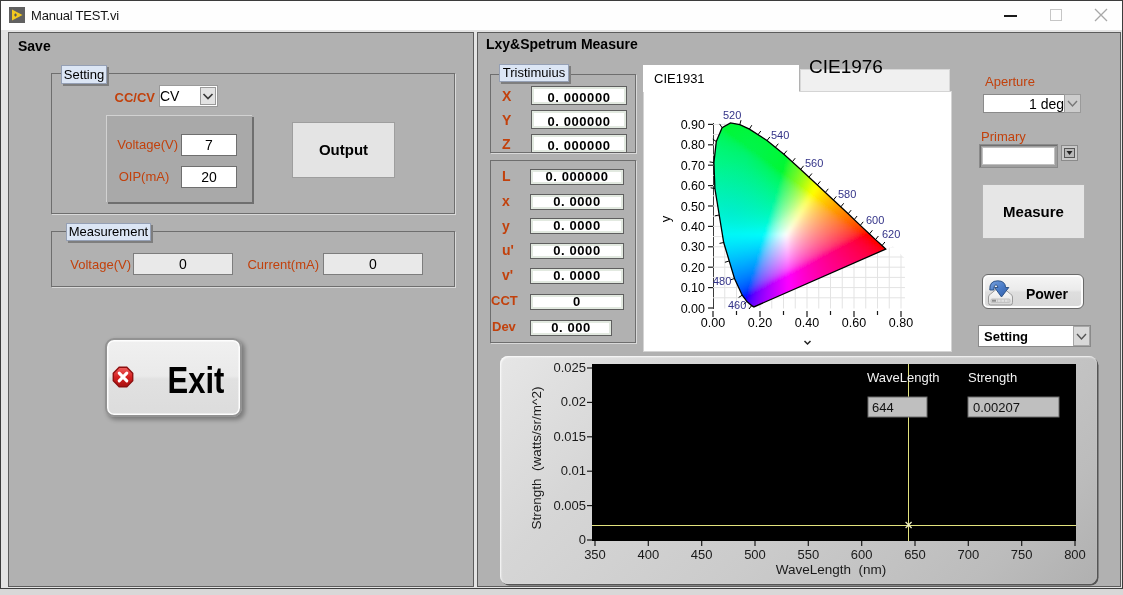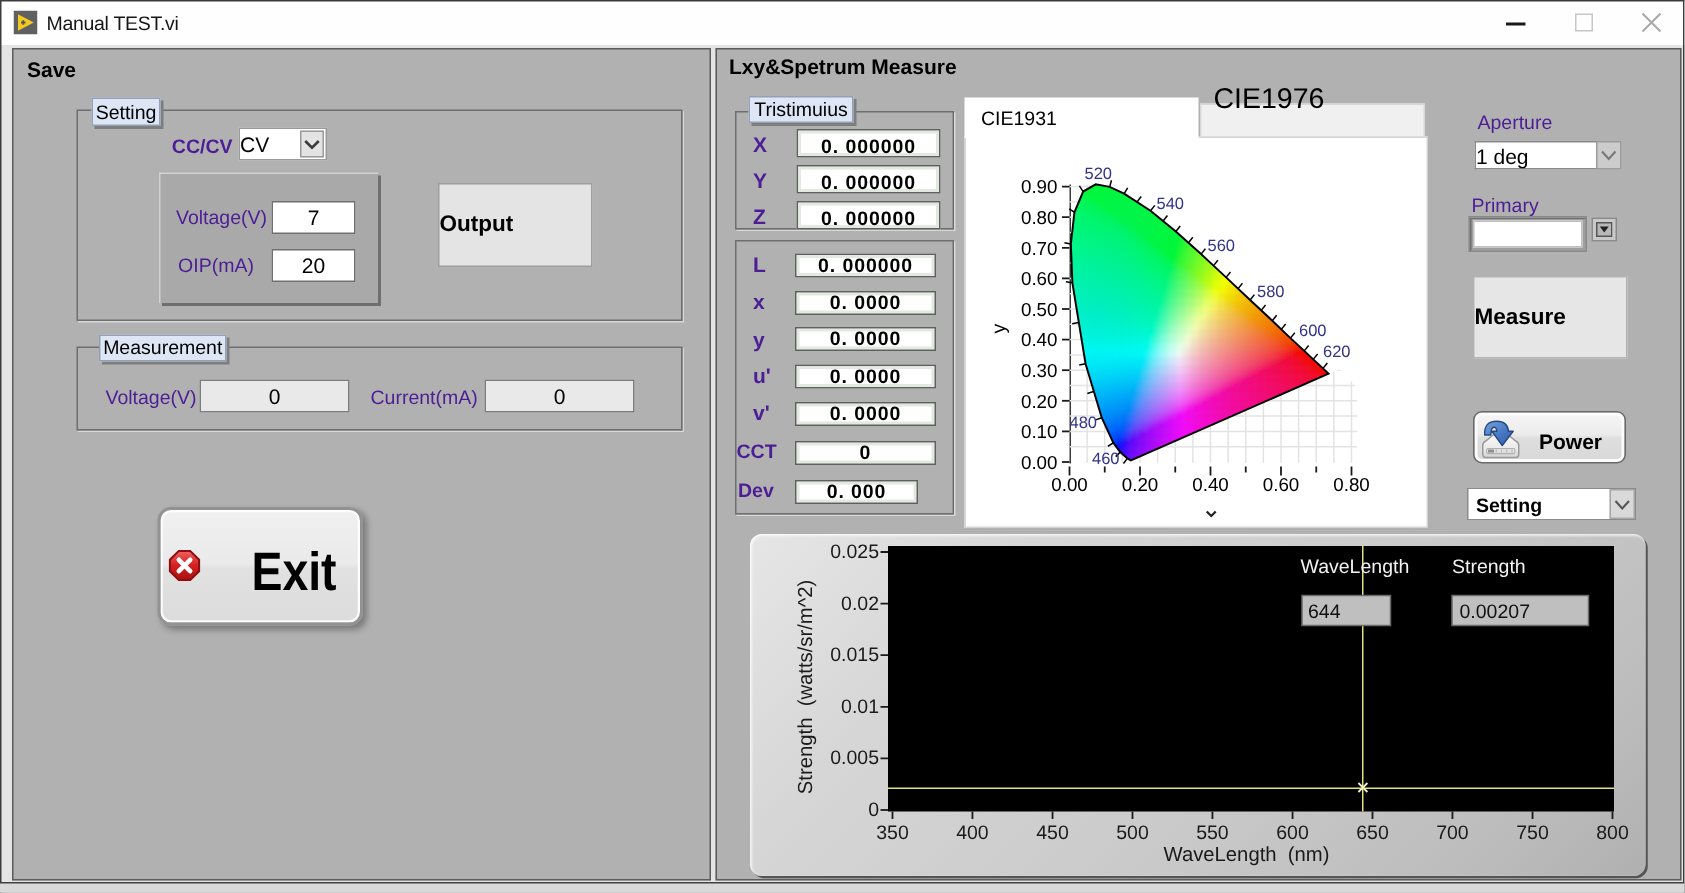--- a/index.html
+++ b/index.html
@@ -11,21 +11,21 @@
 #titlebar { left:0; top:0; width:1123px; height:30px; background:#fefefe; border-top:1px solid #3c3c3c; border-left:1px solid #3c3c3c; border-right:1px solid #3c3c3c; }
 #ttext { left:31px; top:8px; font-size:13px; letter-spacing:-0.2px; color:#161616; }
 #winborderL { left:0; top:30px; width:1px; height:565px; background:#3c3c3c; }
 #winborderR { left:1122px; top:30px; width:1px; height:565px; background:#3c3c3c; }
 
 #paneL { left:8px; top:32px; width:466px; height:555px; background:#b1b1b1; border:1px solid #5c5c5c; }
 #paneR { left:477px; top:32px; width:644px; height:555px; background:#b1b1b1; border:1px solid #5c5c5c; }
 .gbox { position:absolute; border:1px solid #6e6e6e; box-shadow:1px 1px 0 rgba(250,250,250,0.55); }
 .chip { position:absolute; background:#dce6f5; border:1px solid #95a0b5; box-shadow:2px 2px 0 #7e7e7e; font-size:13px; color:#000; text-align:center; line-height:17px; }
 .fieldw { position:absolute; background:#fff; border:1px solid #5f5f5f; box-shadow:inset 0 0 0 2px #e2e9e0; text-align:center; font-weight:bold; font-size:13px; letter-spacing:0.6px; color:#000; }
-.lab { position:absolute; font-size:13px; color:#4c1d95; }
+.lab { position:absolute; font-size:13px; color:#c2410c; }
 .combo { position:absolute; background:#fff; border:1px solid #767676; }
 </style>
 </head>
 <body>
 <div class="abs" id="titlebar"></div>
 <svg class="abs" style="left:9px;top:7px" width="16" height="16">
   <rect x="0" y="0" width="16" height="16" fill="#606060"></rect>
   <polygon points="3,2.5 13.5,8 3,13.5" fill="#f2c91e"></polygon>
   <path d="M5 8 h3 M6.5 6.5 v3" stroke="#555" stroke-width="1.2" fill="none"></path>
 </svg>
@@ -53,27 +53,27 @@
 <svg class="abs" style="left:202px;top:92px" width="12" height="9">
     <path d="M1.5 2 L6 6.5 L10.5 2" stroke="#3a3a3a" stroke-width="1.7" fill="none"></path>
   </svg>
 
 <div class="abs" style="left:106px;top:115px;width:146px;height:87px;background:#a9a9a9;border-top:1px solid #d2d2d2;border-left:1px solid #d2d2d2;box-shadow:2px 2px 0 #6f6f6f"></div>
 <div class="lab" style="left:110px;top:137px;width:68px;text-align:right">Voltage(V)</div>
 <div class="abs" style="left:181px;top:134px;width:56px;height:22px;background:#fff;border:1px solid #6f6f6f;font-size:14px;text-align:center;line-height:20px">7</div>
 <div class="lab" style="left:110px;top:169px;width:68px;text-align:center">OIP(mA)</div>
 <div class="abs" style="left:181px;top:166px;width:56px;height:22px;background:#fff;border:1px solid #6f6f6f;font-size:14px;text-align:center;line-height:20px">20</div>
 
-<div class="abs b" style="left:292px;top:122px;width:103px;height:56px;background:#e4e4e4;border:1px solid #9e9e9e;font-size:15px;line-height:54px">Output</div>
+<div class="abs b" style="left:292px;top:122px;width:103px;height:56px;background:#e4e4e4;border:1px solid #9e9e9e;font-size:15px;text-align:center;line-height:54px">Output</div>
 
 <div class="gbox" style="left:51px;top:231px;width:404px;height:56px"></div>
 <div class="chip" style="left:66px;top:223px;width:85px;height:18px;line-height:16px">Measurement</div>
 <div class="lab" style="left:63px;top:257px;width:68px;text-align:right">Voltage(V)</div>
 <div class="abs" style="left:133px;top:253px;width:100px;height:22px;background:#e9e9e9;border:1px solid #7d7d7d;font-size:14px;text-align:center;line-height:20px">0</div>
-<div class="lab" style="left:247px;top:257px;width:72px;text-align:left">Current(mA)</div>
+<div class="lab" style="left:247px;top:257px;width:72px;text-align:right">Current(mA)</div>
 <div class="abs" style="left:323px;top:253px;width:100px;height:22px;background:#e9e9e9;border:1px solid #7d7d7d;font-size:14px;text-align:center;line-height:20px">0</div>
 
 <div class="abs" id="exitbtn" style="left:105px;top:338px;width:137px;height:79px;border-radius:9px;border:2px solid #929292;background:linear-gradient(#f0f0f0 0%,#eaeaea 48%,#e1e1e1 52%,#dcdcdc 100%);box-shadow:inset 0 0 0 1.5px #fdfdfd, 2.5px 2.5px 4px rgba(0,0,0,0.3)"></div>
 <svg class="abs" style="left:112px;top:366px" width="22" height="22" viewBox="0 0 26 26">
   <defs>
       <linearGradient id="stopg" x1="0" y1="0" x2="0" y2="1">
     <stop offset="0" stop-color="#f06060"></stop>
         <stop offset="0.5" stop-color="#d42020"></stop>
         <stop offset="1" stop-color="#a81010"></stop>
   </linearGradient>
@@ -2463,36 +2463,36 @@
   <line x1="211" y1="220" x2="211" y2="226"></line>
         <line x1="234.5" y1="220" x2="234.5" y2="224"></line>
   <line x1="258" y1="220" x2="258" y2="226"></line>
 </g>
 <text x="27" y="128" font-size="13" fill="#000" text-anchor="middle" transform="rotate(-90 27 128)">y</text>
 <path d="M161.5 250 L164.5 253 L167.5 250" stroke="#222" stroke-width="1.5" fill="none"></path>
 </svg>
 </div>
 
 <div class="lab" style="left:985px;top:74px">Aperture</div>
-<div class="abs" style="left:983px;top:94px;width:81px;height:19px;background:#fff;border:1px solid #8a8a8a;border-right:none;font-size:14px;text-align:left;line-height:18px">1 deg</div>
+<div class="abs" style="left:983px;top:94px;width:81px;height:19px;background:#fff;border:1px solid #8a8a8a;border-right:none;font-size:14px;text-align:right;line-height:18px">1 deg</div>
 <div class="abs" style="left:1064px;top:94px;width:17px;height:19px;background:#cccccc;border:1px solid #9a9a9a"></div>
 <svg class="abs" style="left:1066px;top:99px" width="13" height="10">
     <path d="M2 2 L6.5 7 L11 2" stroke="#777" stroke-width="1.4" fill="none"></path>
   </svg>
 
 <div class="lab" style="left:981px;top:129px">Primary</div>
 <div class="abs" style="left:979px;top:144px;width:79px;height:24px;background:#9e9e9e;border:1px solid #8a8a8a;box-shadow:inset 1px 1px 0 #6f6f6f"></div>
 <div class="abs" style="left:982px;top:147px;width:73px;height:18px;background:#fff;border:1px solid #c0c0c0"></div>
 <div class="abs" style="left:1061px;top:145px;width:17px;height:16px;background:#c9c9c9;border:1px solid #8a8a8a"></div>
 <svg class="abs" style="left:1064px;top:148px" width="11" height="10">
     <rect x="0.5" y="0.5" width="10" height="9" fill="#b8b8b8" stroke="#555"></rect>
     <polygon points="2.5,3 8.5,3 5.5,7" fill="#222"></polygon>
   </svg>
 
-<div class="abs b" style="left:982px;top:184px;width:103px;height:55px;background:#e6e6e6;border:1px solid #b3b3b3;font-size:15px;line-height:53px">Measure</div>
+<div class="abs b" style="left:982px;top:184px;width:103px;height:55px;background:#e6e6e6;border:1px solid #b3b3b3;font-size:15px;text-align:center;line-height:53px">Measure</div>
 
 <div class="abs" style="left:982px;top:274px;width:102px;height:35px;border-radius:6px;border:1.5px solid #6a6a6a;background:linear-gradient(#f6f6f6 0%,#ebebeb 45%,#dedede 52%,#d8d8d8 100%);box-shadow:inset 0 0 0 2px #fcfcfc"></div>
 <svg class="abs" style="left:987px;top:279px" width="27" height="27" viewBox="0 0 27 27">
   <defs>
     <linearGradient id="drv" x1="0" y1="0" x2="0" y2="1">
       <stop offset="0" stop-color="#fbfbfb"></stop>
         <stop offset="0.7" stop-color="#e8e8e8"></stop>
         <stop offset="1" stop-color="#d2d2d2"></stop>
     </linearGradient>
     <linearGradient id="arr" x1="0" y1="0" x2="1" y2="1">

